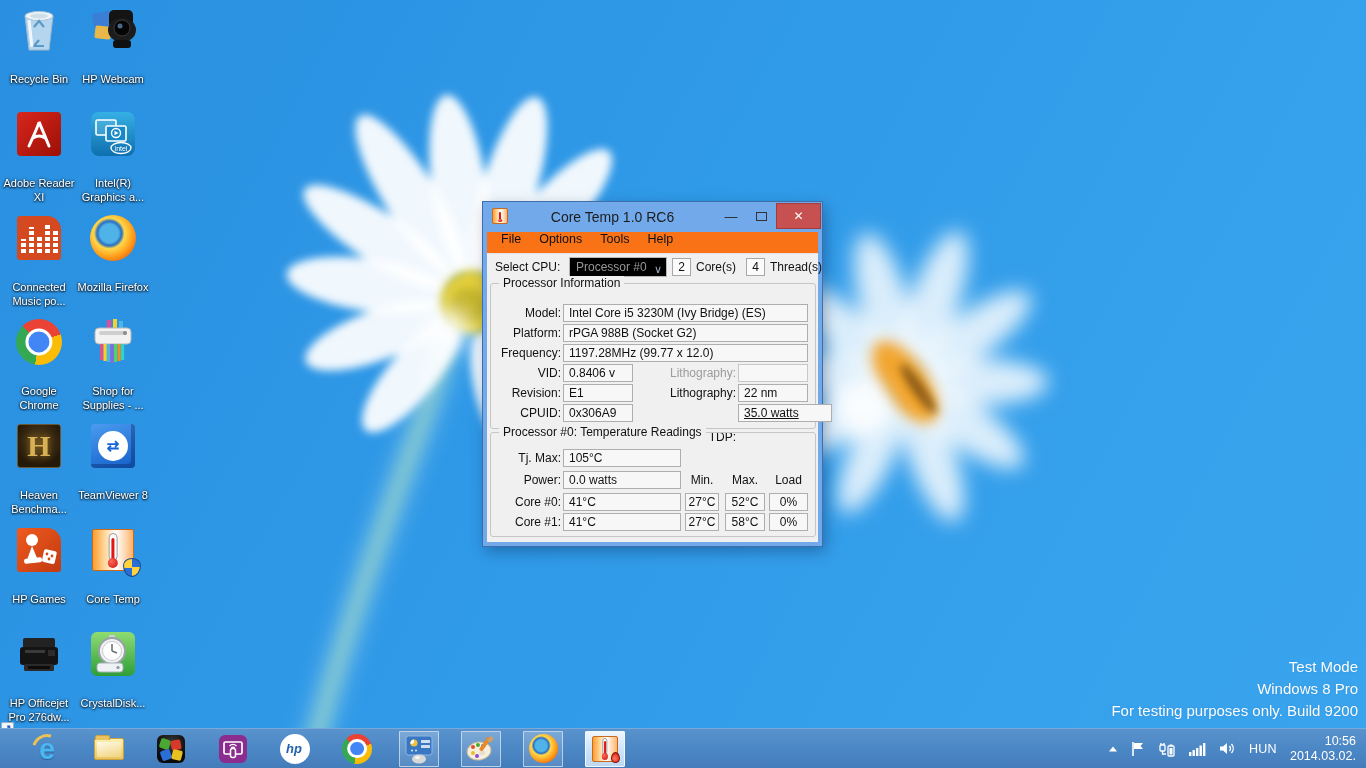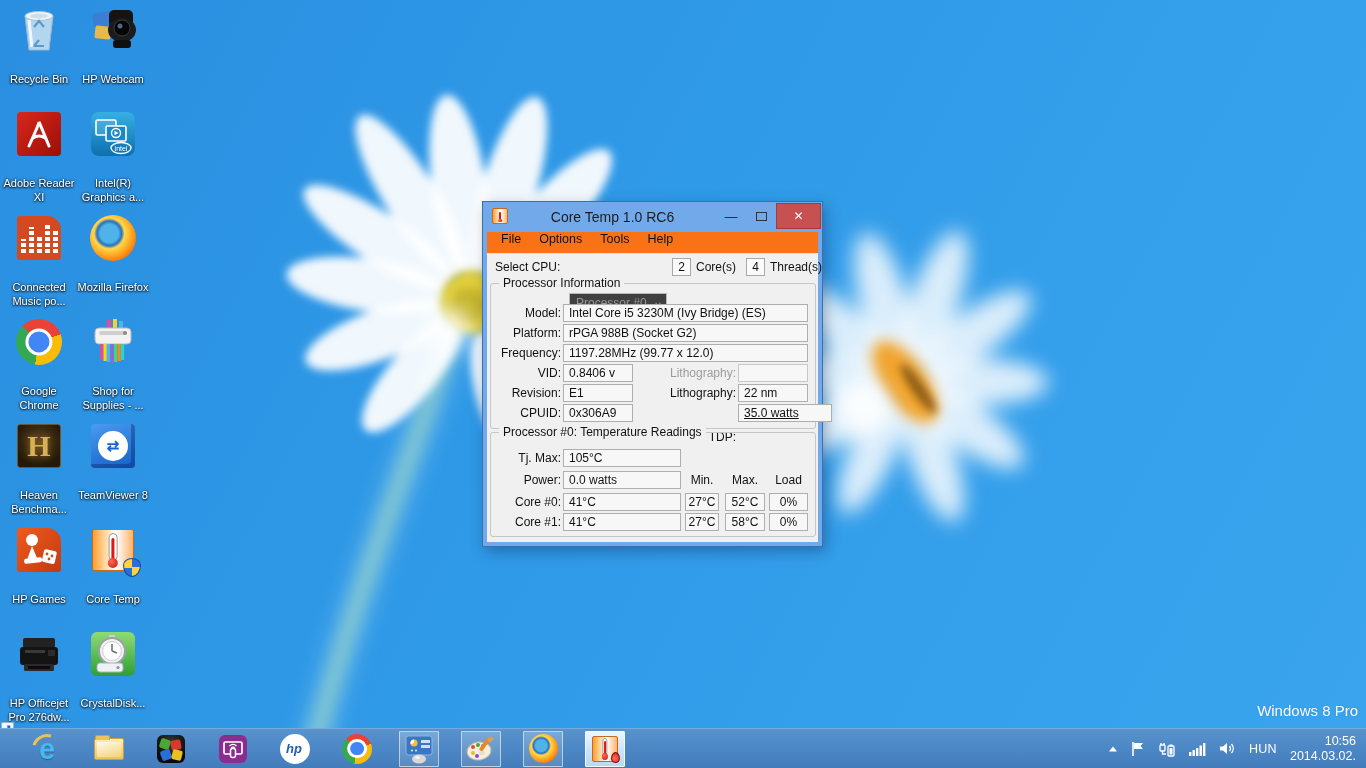--- a/index.html
+++ b/index.html
@@ -43,22 +43,22 @@
   .win-icon { position:absolute; left:9px; top:6px; }
   .cap-btns { position:absolute; right:1px; top:1px; height:26px; display:flex; align-items:stretch; }
   .cap { width:30px; display:flex; align-items:center; justify-content:center; color:#222; font-size:13px; }
   .cap.close { width:45px; background:#c75050; color:#fff; font-size:12px; box-shadow:inset 0 0 0 1px #a23c3c; }
   .cap .maxbox { width:11px; height:9px; border:1px solid #333; background:transparent; }
   .client { position:absolute; left:4px; right:4px; top:30px; bottom:4px; background:#f0f0f0; }
   .menubar { position:absolute; left:0; right:0; top:0; height:22px; background:#f97316; border-bottom:1px solid #e3e3e3;
     display:flex; padding-left:5px; }
   .menu-item { padding:0 9px; font-size:12.5px; color:#111; }
   .sel-label { position:absolute; left:8px; top:28px; }
-  .combo { position:absolute; left:82px; top:25px; width:98px; height:20px; background:#404040; border:1px solid #b8b8b8;
-    color:#979797; line-height:18px; padding-left:6px;margin-top:36px; }
+  .combo { position:absolute; left:82px; top:25px; width:98px; height:20px; background:#000000; border:1px solid #b8b8b8;
+    color:#979797; line-height:18px; padding-left:6px; }
   .combo .chev { position:absolute; right:4px; top:2px; color:#9aa8b8; font-size:11px; }
   .numbox { position:absolute; top:26px; width:19px; height:18px; background:#fbfbfb; border:1px solid #a8a8a8; text-align:center; line-height:16px; }
   .inline-lbl { position:absolute; top:28px; }
   .groupbox { position:absolute; left:3px; width:326px; border:1px solid #c6c6c6; border-radius:3px; }
   .gb-title { position:absolute; top:-8px; left:8px; background:#f0f0f0; padding:0 4px; font-size:12px; color:#111; }
   .frm-lbl { position:absolute; left:0; width:70px; text-align:right; line-height:18px; }
   .frm-lblr { position:absolute; left:0; width:245px; text-align:right; line-height:18px; }
   .frm-lblr.dis, .dis { color:#9c9c9c; }
   .fbox { position:absolute; height:18px; background:#f7f7f7; border:1px solid #aeaeae; line-height:16px; padding-left:5px; white-space:nowrap; overflow:hidden; }
   .fbox.center { text-align:center; padding-left:0; }
@@ -480,21 +480,23 @@
         <span class="frm-lbl" style="top:80px;">Core #1:</span>
         <span class="fbox" style="top:80px; left:72px; width:118px;">41°C</span>
         <span class="fbox center" style="top:80px; left:194px; width:34px;">27°C</span>
         <span class="fbox center" style="top:80px; left:234px; width:40px;">58°C</span>
         <span class="fbox center" style="top:80px; left:278px; width:39px;">0%</span>
       </div>
     </div>
   </div>
 
   <div class="watermark">
+    <div>Test Mode</div>
     <div>Windows 8 Pro</div>
+    <div>For testing purposes only. Build 9200</div>
   </div>
 
   <div class="taskbar">
     <div class="tb-left">
       <span class="tb-plain">
         <span class="ie-e">
             <span class="e">e</span>
             <span class="ring"></span>
           </span>
       </span>

